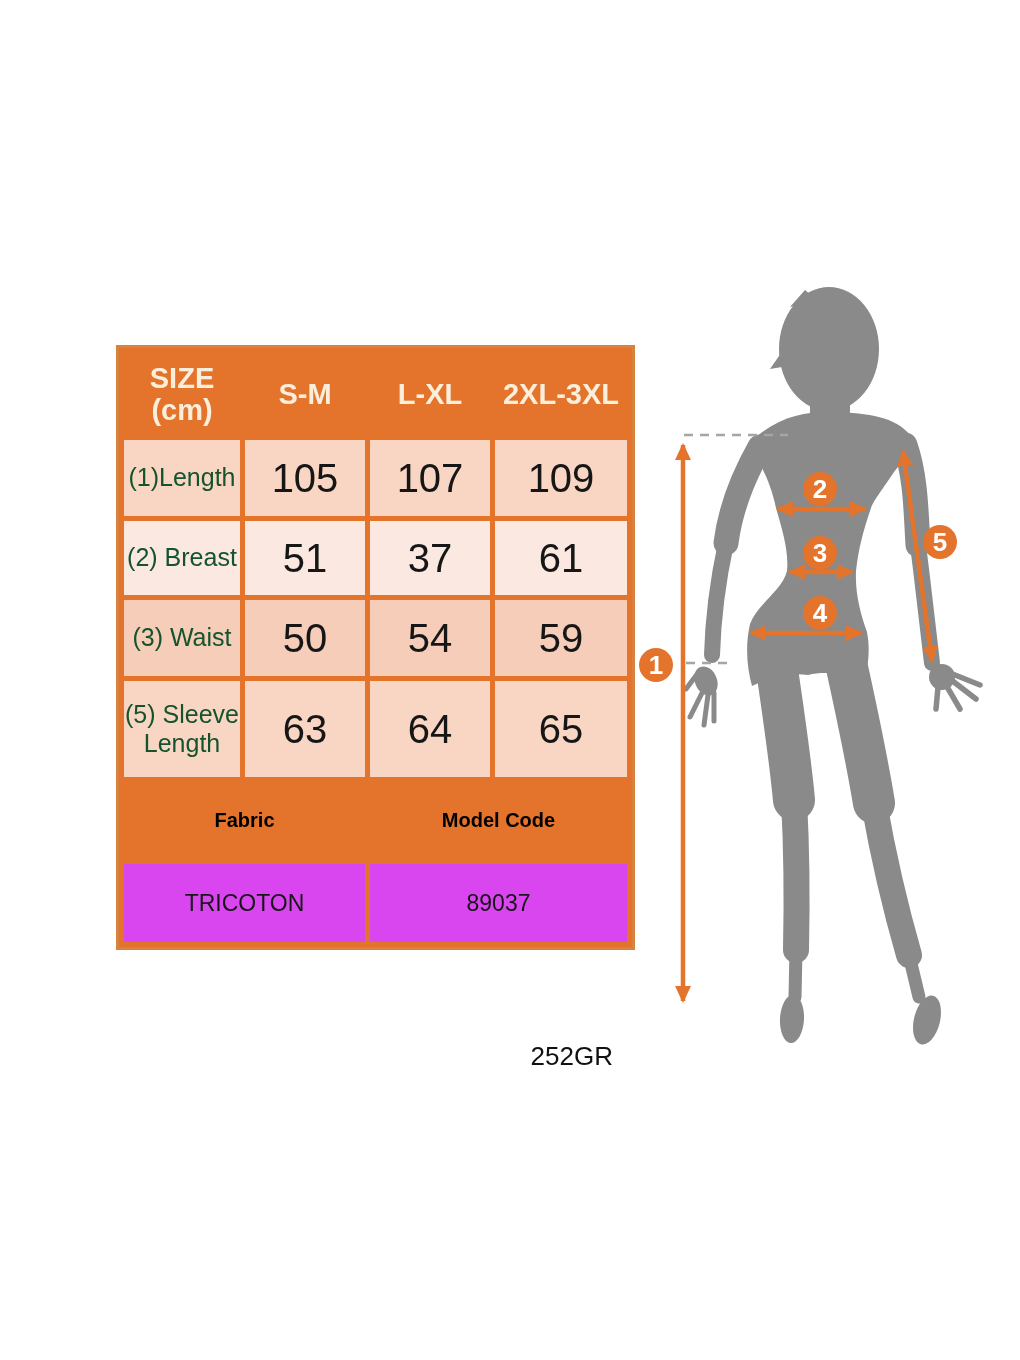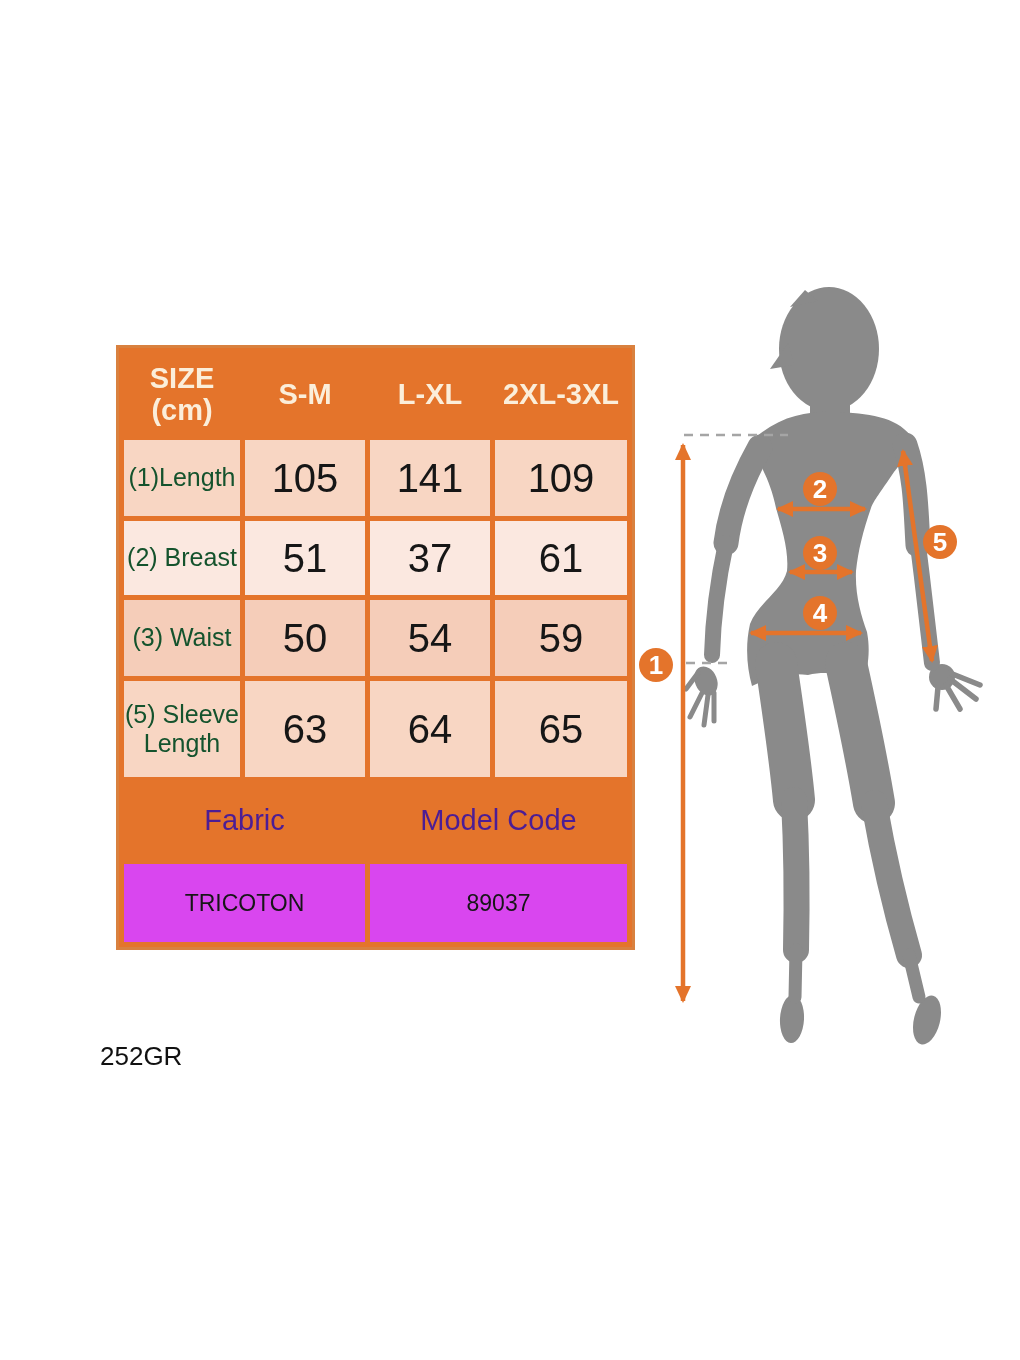--- a/index.html
+++ b/index.html
@@ -12,37 +12,37 @@
     position:absolute;left:116px;top:345px;width:513px;
     table-layout:fixed;border-collapse:separate;border-spacing:5px;
     background:#E4742B;border:3px solid #D9813F;
   }
   .size-table th,.size-table td{
     text-align:center;vertical-align:middle;padding:0;overflow:hidden;
   }
   .hdr{background:#E4742B;color:#FBEEDA;font-weight:bold;font-size:29px;line-height:1.12;}
   .lbl{font-size:25px;color:#14532d;line-height:1.18;}
   .num{font-size:40px;color:#161616;}
-  .fhdr{background:#E4742B;color:#4c1d95;font-weight:normal;font-size:29px;}
+  .fhdr{background:#E4742B;color:#000000;font-weight:bold;font-size:20px;}
   .fval{background:#d946ef;font-size:23px;color:#161616;}
   tr.row-m td{background:#F8D6C3;}
   tr.row-l td{background:#FBE8E0;}
   tr.row-d td{background:#F5CDB9;}
   tr.h-header{height:82px;}
   tr.h-r1{height:76px;}
   tr.h-r2{height:74px;}
   tr.h-r3{height:76px;}
   tr.h-r4{height:76px;}
   tr.h-r5{height:96px;}
   tr.h-fh{height:77px;}
   tr.h-fv{height:78px;}
   
   .weight-note{
     position:absolute;left:100px;top:1041px;width:513px;
-    font-size:26px;color:#111111;
+    text-align:right;font-size:26px;color:#111111;
   }
   
   .figure-svg{position:absolute;left:620px;top:265px;width:380px;height:800px;}
 </style>
 </head>
 <body>
 
 <div class="canvas">
 
   <table class="size-table">
@@ -55,21 +55,21 @@
     <tbody>
       <tr class="h-header">
         <th class="hdr">SIZE (cm)</th>
         <th class="hdr">S-M</th>
         <th class="hdr">L-XL</th>
         <th class="hdr">2XL-3XL</th>
       </tr>
       <tr class="row-m h-r1">
         <td class="lbl">(1)Length</td>
         <td class="num">105</td>
-        <td class="num">141</td>
+        <td class="num">107</td>
         <td class="num">109</td>
       </tr>
       <tr class="row-l h-r2">
         <td class="lbl">(2) Breast</td>
         <td class="num">51</td>
         <td class="num">37</td>
         <td class="num">61</td>
       </tr>
       <tr class="row-d h-r3">
         <td class="lbl">(3) Waist</td>

